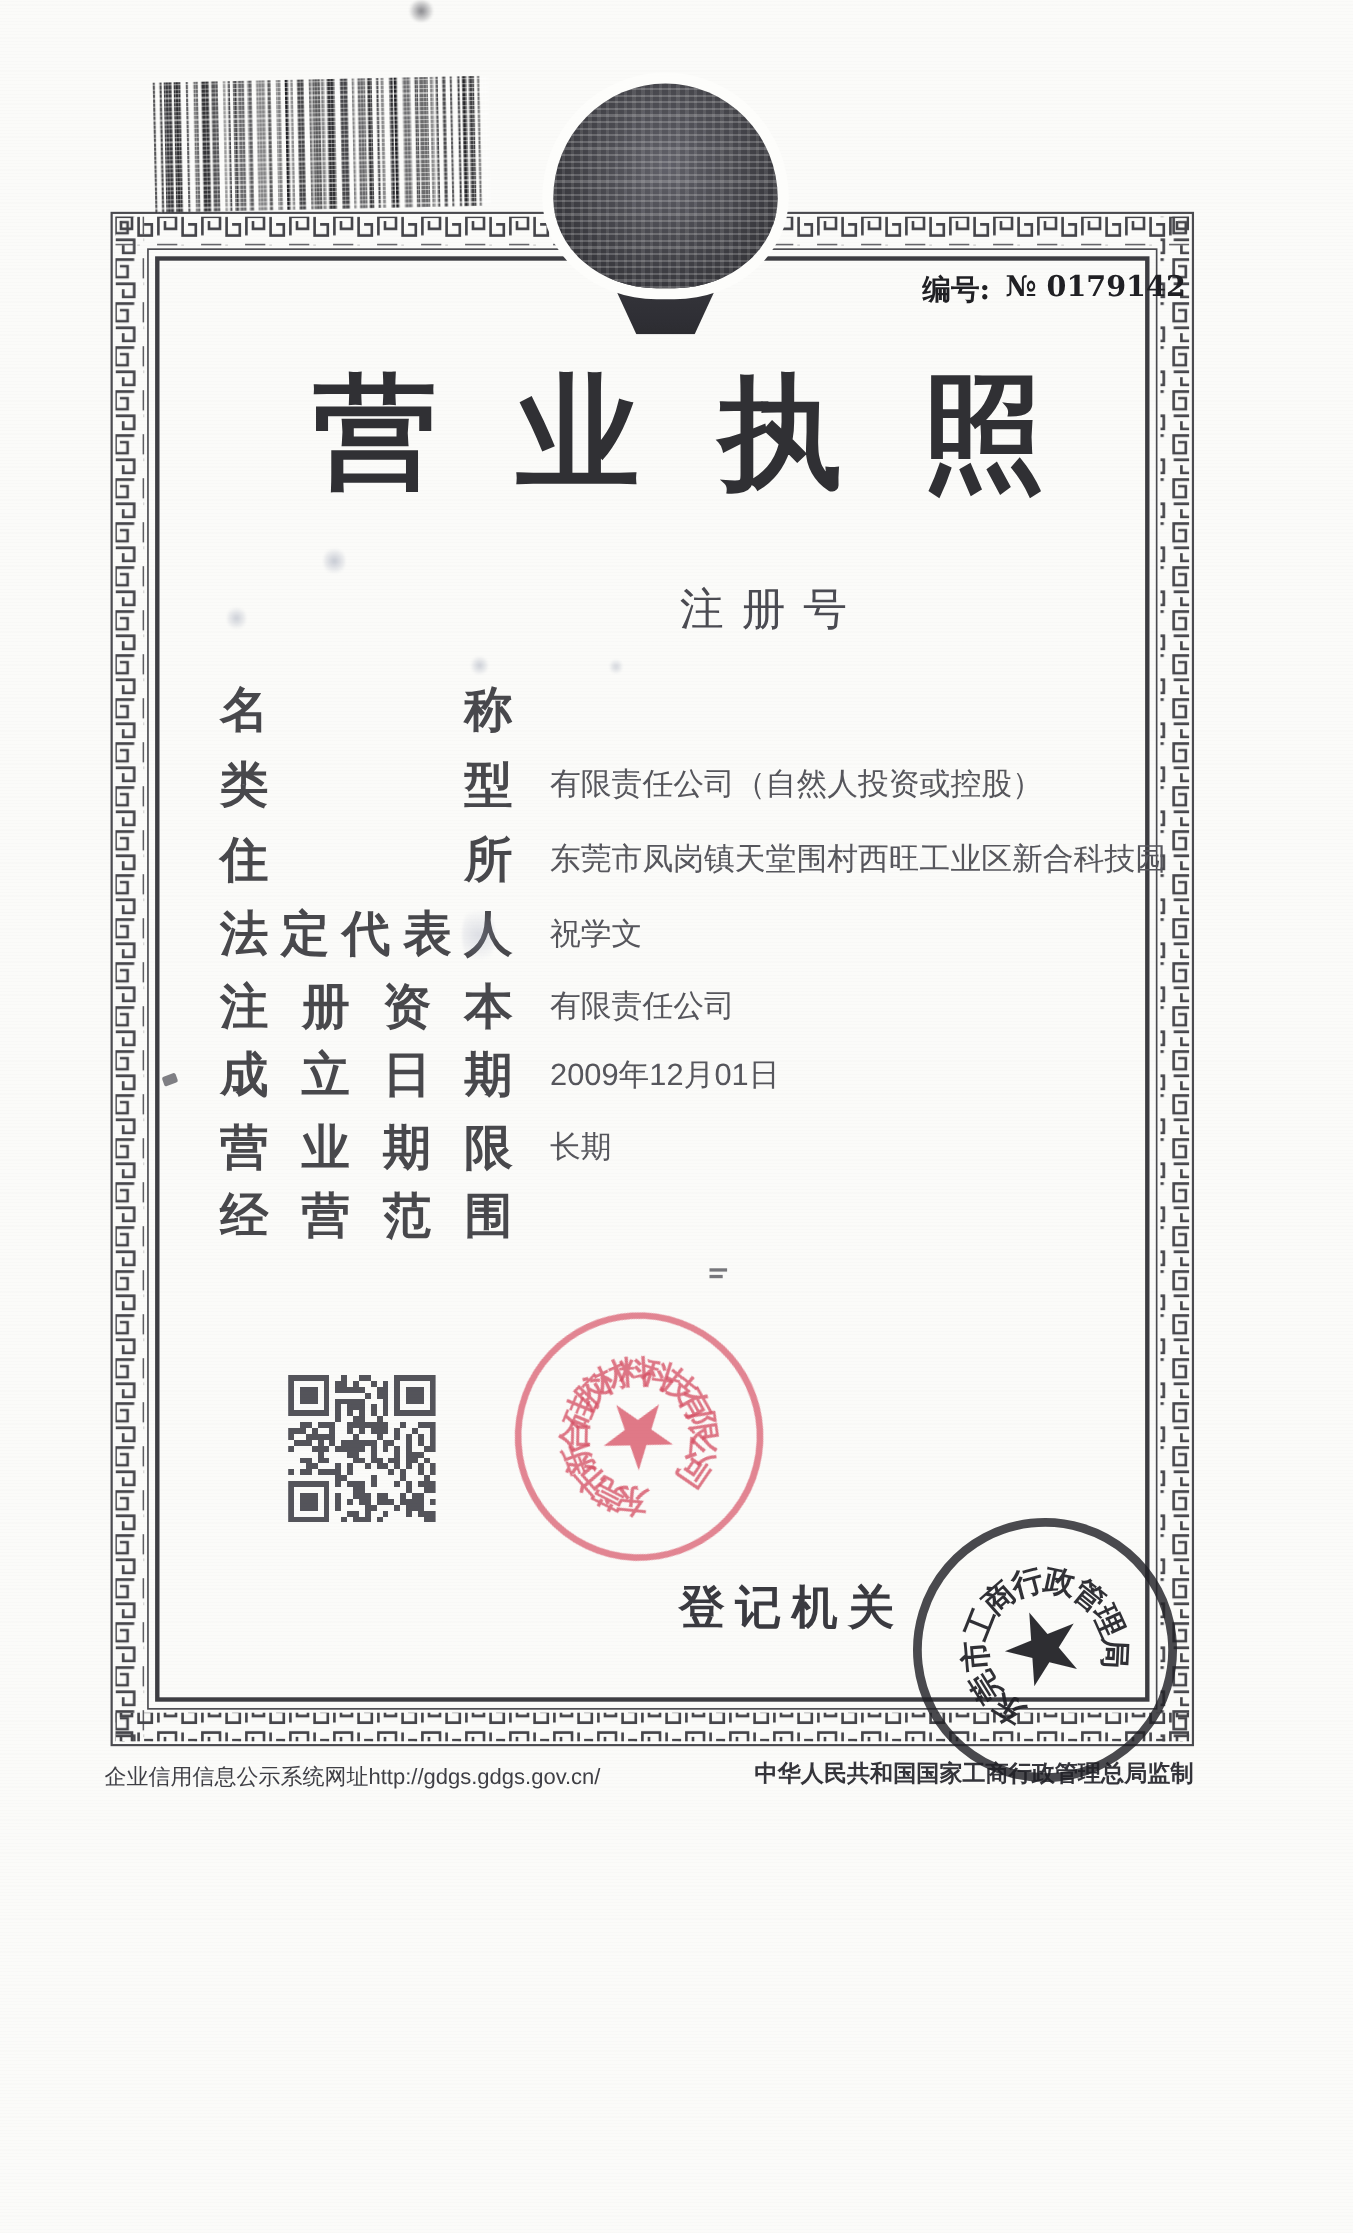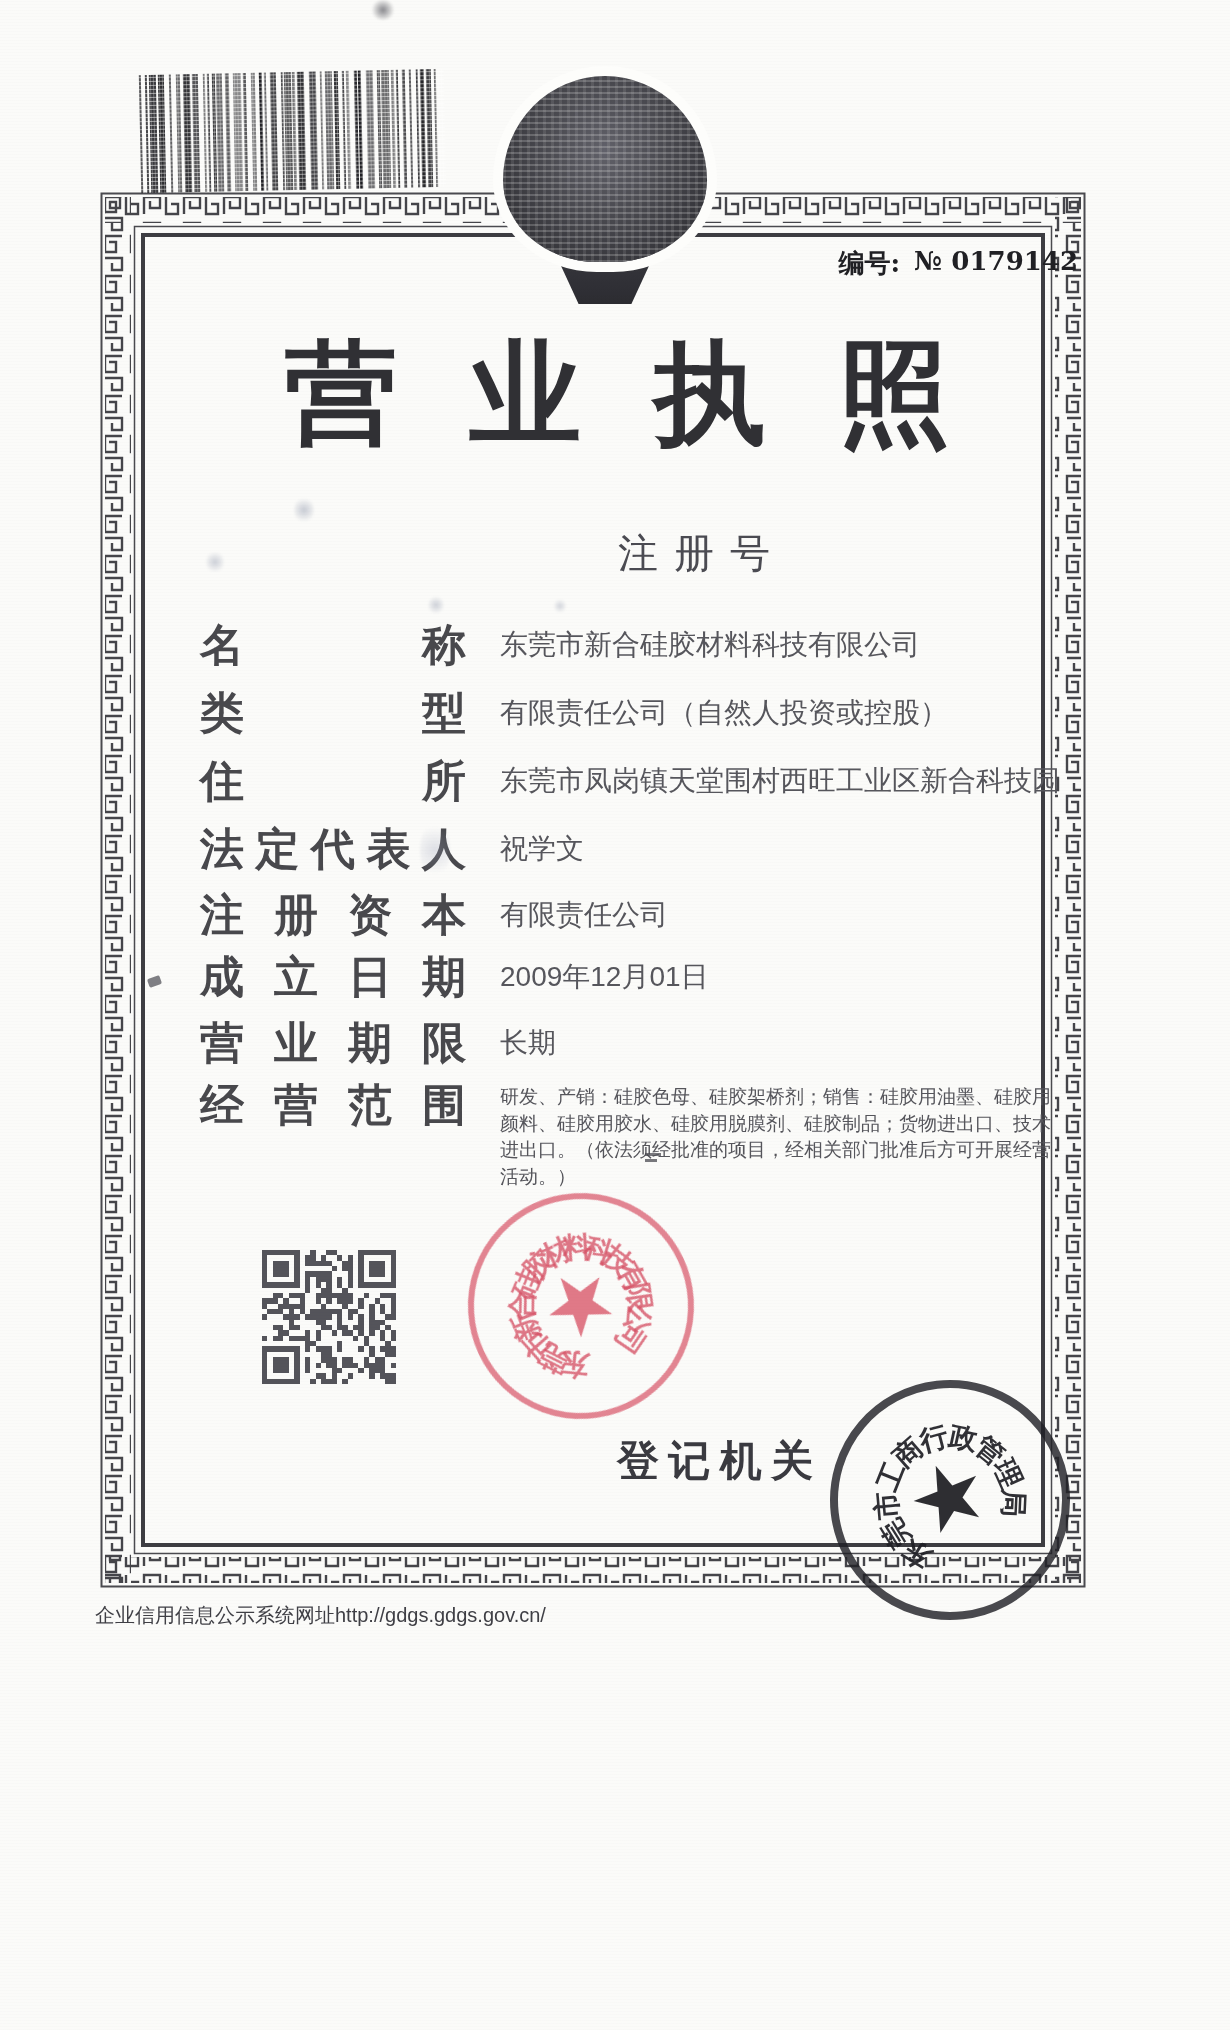--- a/index.html
+++ b/index.html
@@ -181,21 +181,20 @@
         <span>册</span>
         <span>号</span>
       </div>
   </div>
 
   <div class="row" style="top:616px">
     <div class="field-label jchar">
         <span>名</span>
         <span>称</span>
       </div>
-    <div class="field-value">东莞市新合硅胶材料科技有限公司</div>
   </div>
   <div class="row" style="top:684px">
     <div class="field-label jchar">
         <span>类</span>
         <span>型</span>
       </div>
     <div class="field-value">有限责任公司（自然人投资或控股）</div>
   </div>
   <div class="row" style="top:752px">
     <div class="field-label jchar">
@@ -241,21 +240,20 @@
       </div>
     <div class="field-value">长期</div>
   </div>
   <div class="row" style="top:1076px">
     <div class="field-label jchar">
         <span>经</span>
         <span>营</span>
         <span>范</span>
         <span>围</span>
       </div>
-    <div class="scope">研发、产销：硅胶色母、硅胶架桥剂；销售：硅胶用油墨、硅胶用颜料、硅胶用胶水、硅胶用脱膜剂、硅胶制品；货物进出口、技术进出口。（依法须经批准的项目，经相关部门批准后方可开展经营活动。）</div>
   </div>
 
   <div class="qr">
     <svg id="qr" viewBox="0 0 25 25" shape-rendering="crispEdges">
         <rect x="0" y="0" width="1" height="1"></rect>
         <rect x="1" y="0" width="1" height="1"></rect>
         <rect x="2" y="0" width="1" height="1"></rect>
         <rect x="3" y="0" width="1" height="1"></rect>
         <rect x="4" y="0" width="1" height="1"></rect>
         <rect x="5" y="0" width="1" height="1"></rect>
@@ -661,20 +659,21 @@
           <span style="top: 30px;">理</span>
         </div>
         <div class="rot" style="transform: rotate(120.6deg);">
           <span style="top: 30px;">局</span>
         </div>
       </div>
     <div class="star">★</div>
   </div>
 
   <div class="footer-left">企业信用信息公示系统网址http://gdgs.gdgs.gov.cn/</div>
+  <div class="footer-right">中华人民共和国国家工商行政管理总局监制</div>
 
   <div class="spot" style="left:370px;top:0;width:26px;height:20px;opacity:.65;background:radial-gradient(circle,#4a4a52 0%,transparent 70%);"></div>
   <div class="spot" style="left:294px;top:496px;width:20px;height:28px;opacity:.45;background:radial-gradient(circle,#8890a6 0%,transparent 70%);"></div>
   <div class="spot" style="left:206px;top:550px;width:18px;height:24px;opacity:.4;background:radial-gradient(circle,#8890a6 0%,transparent 70%);"></div>
   <div class="spot" style="left:428px;top:595px;width:16px;height:20px;opacity:.4;background:radial-gradient(circle,#8890a6 0%,transparent 70%);"></div>
   <div class="spot" style="left:554px;top:598px;width:12px;height:16px;opacity:.35;background:radial-gradient(circle,#8890a6 0%,transparent 70%);"></div>
   <div class="spot" style="left:420px;top:820px;width:30px;height:60px;opacity:.3;background:radial-gradient(circle,#9aa0b8 0%,transparent 70%);"></div>
   <div class="tick"></div>
   <div class="dashmark" style="left:645px;top:1153px;width:16px;height:3px;"></div>
   <div class="dashmark" style="left:645px;top:1159px;width:12px;height:3px;"></div>

